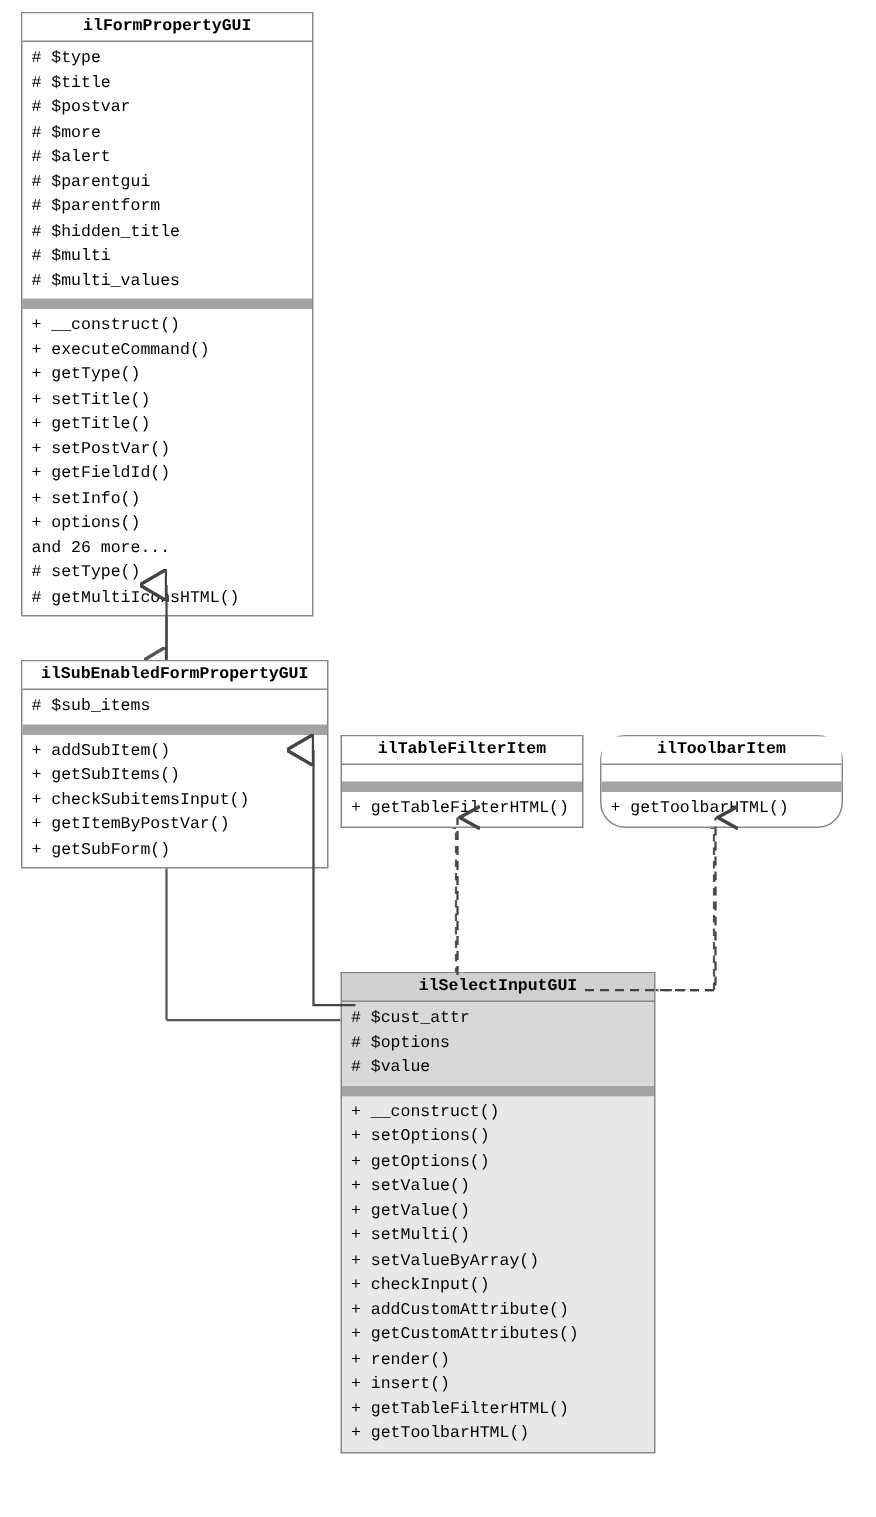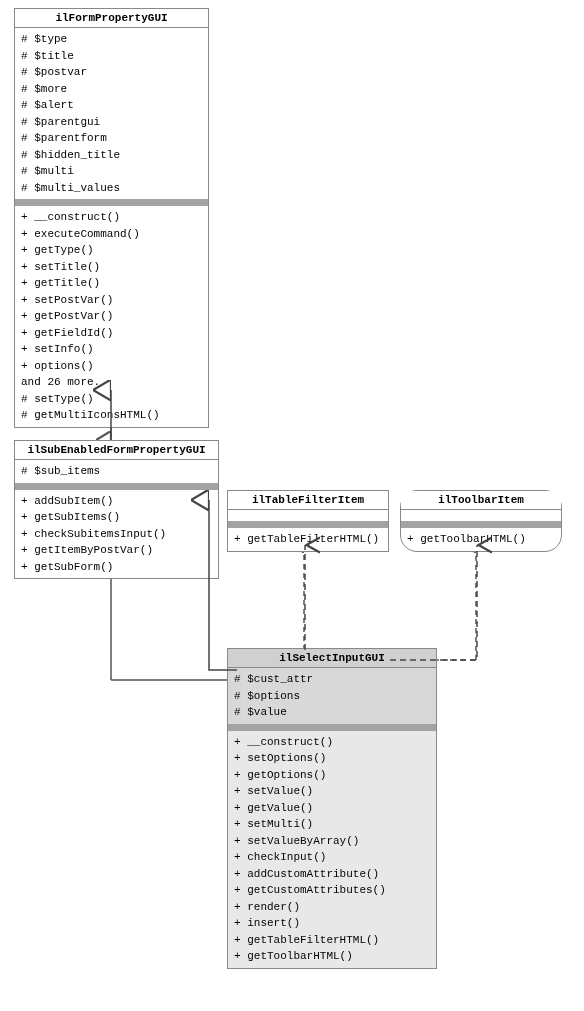--- a/index.html
+++ b/index.html
@@ -143,21 +143,20 @@
       <div># $multi</div>
       <div># $multi_values</div>
     </div>
     <div class="class-section">
       <div>+ __construct()</div>
       <div>+ executeCommand()</div>
       <div>+ getType()</div>
       <div>+ setTitle()</div>
       <div>+ getTitle()</div>
       <div>+ setPostVar()</div>
-      <div>+ getPostVar()</div>
       <div>+ getFieldId()</div>
       <div>+ setInfo()</div>
       <div>+ options()</div>
       <div>and 26 more...</div>
       <div># setType()</div>
       <div># getMultiIconsHTML()</div>
     </div>
   </div>
 
   <div class="class-box" style="left:14px; top:440px; width:205px;">

